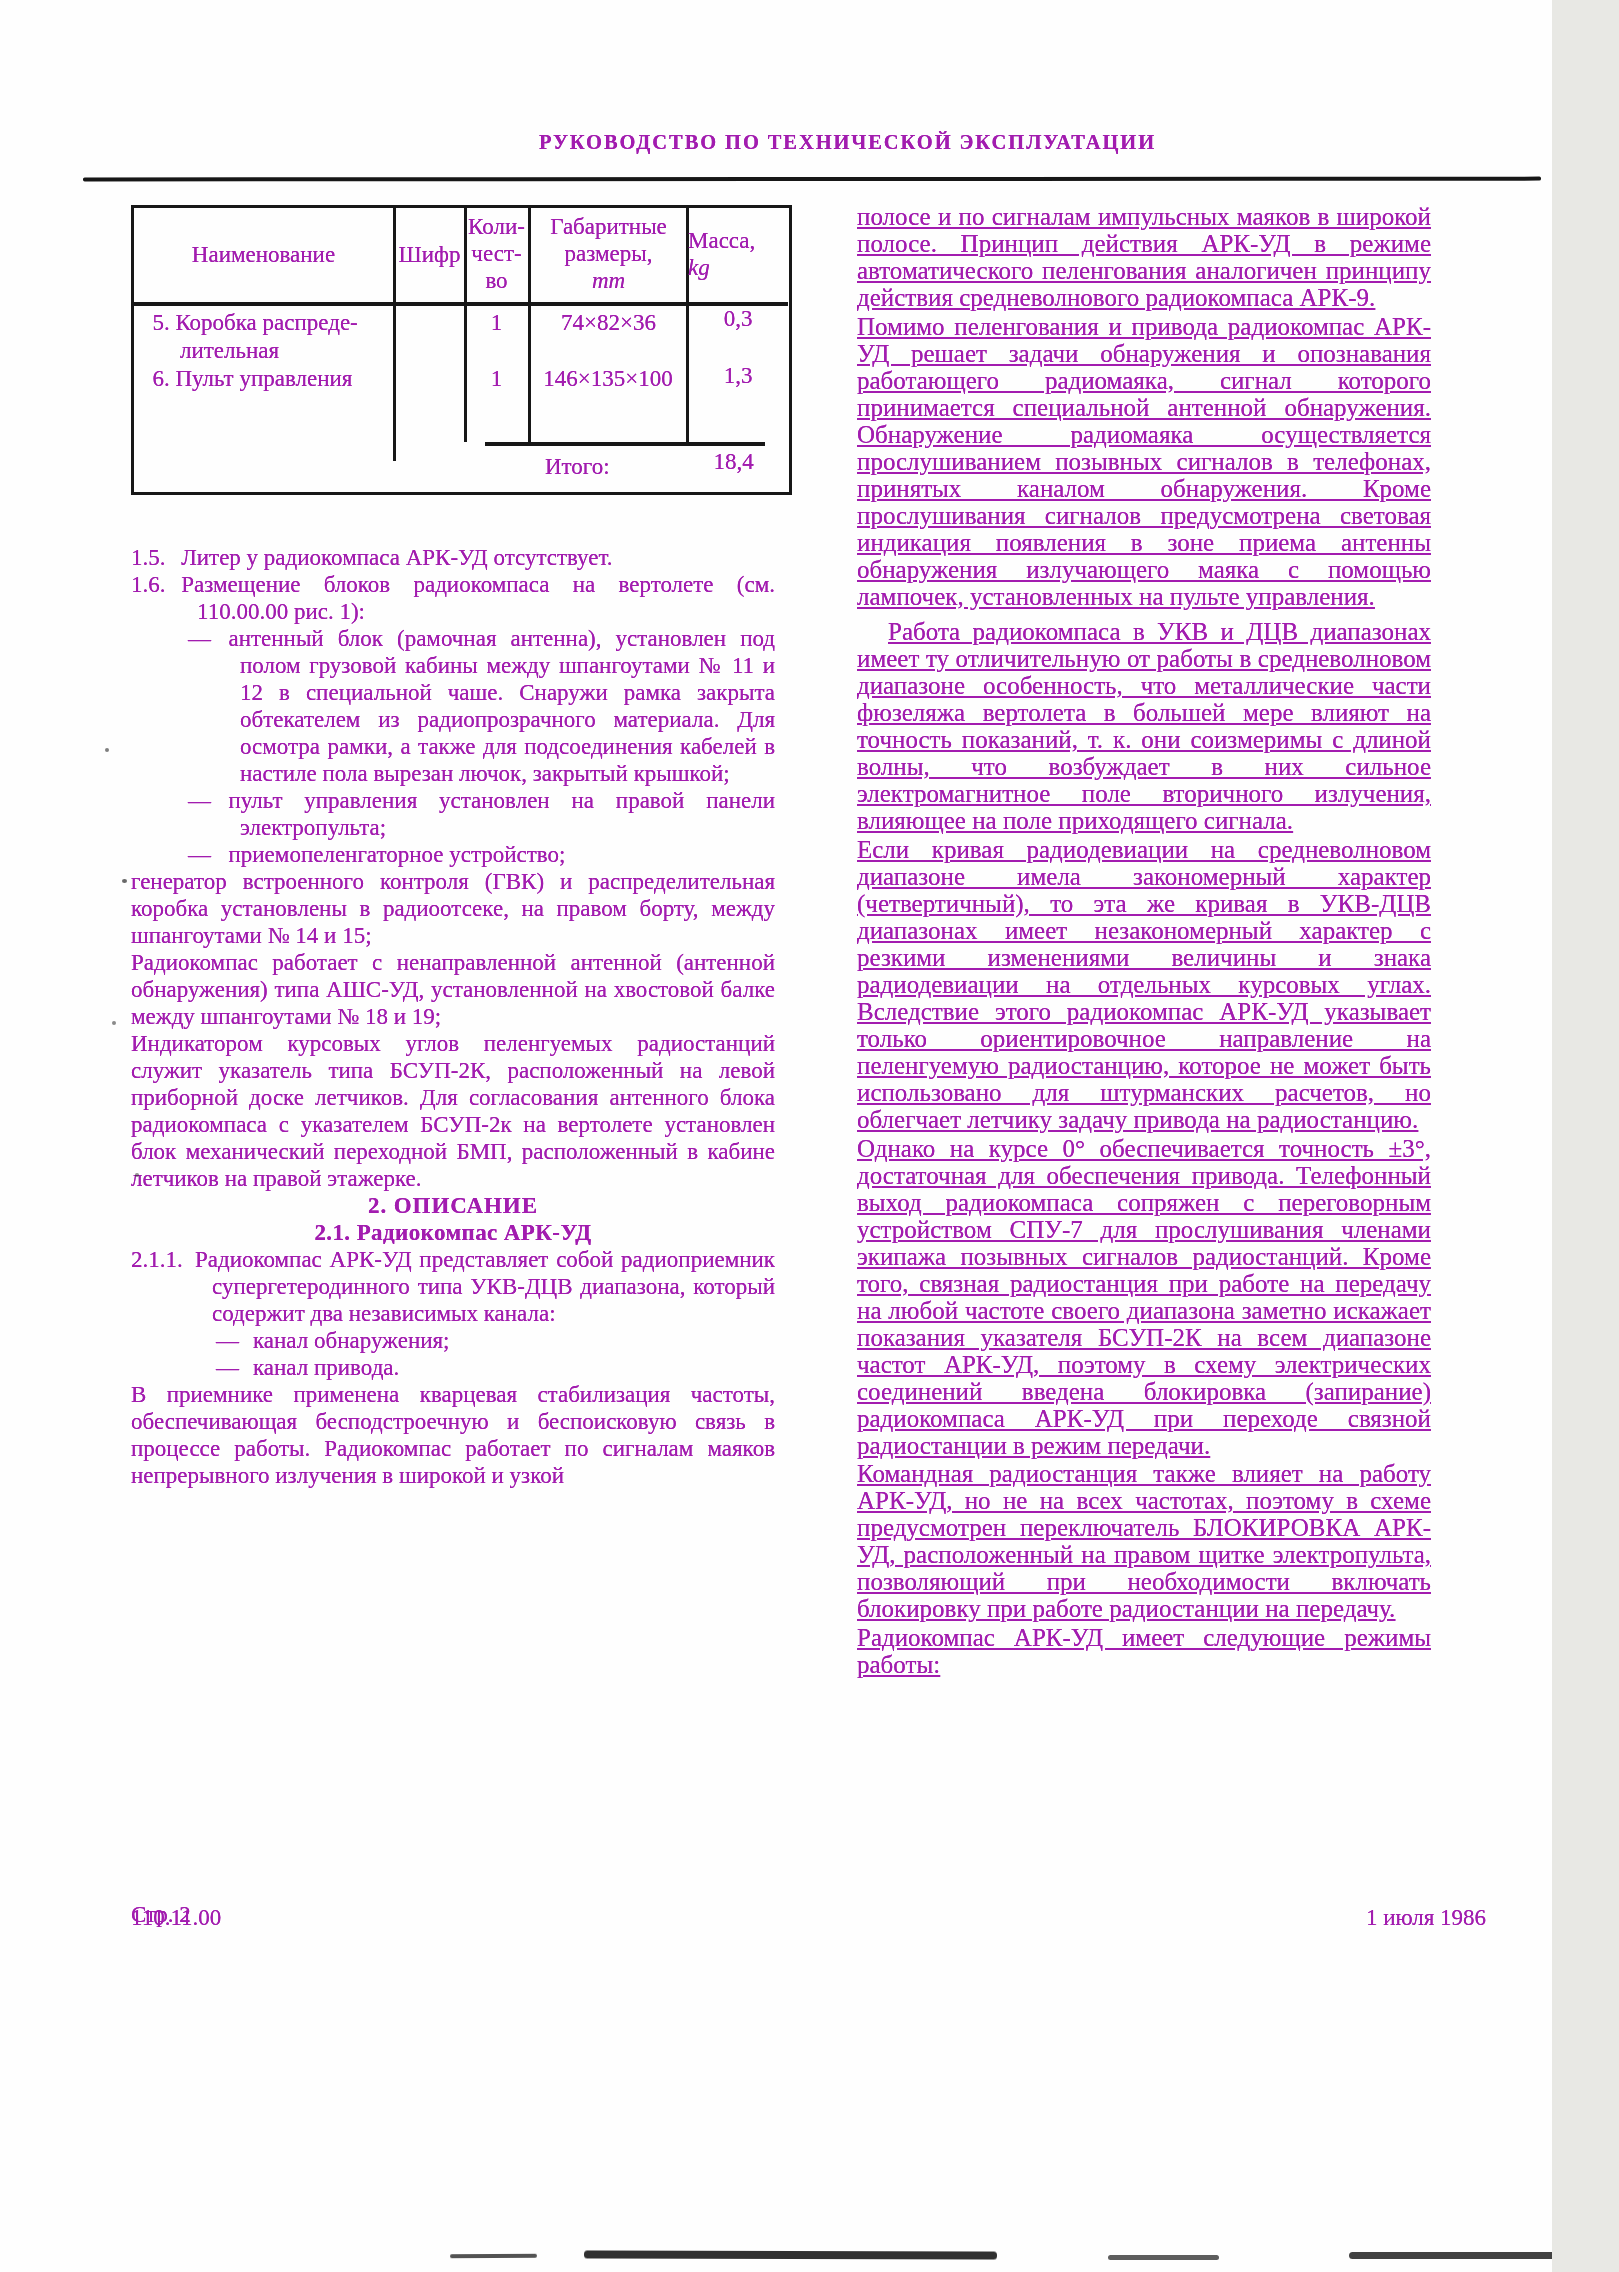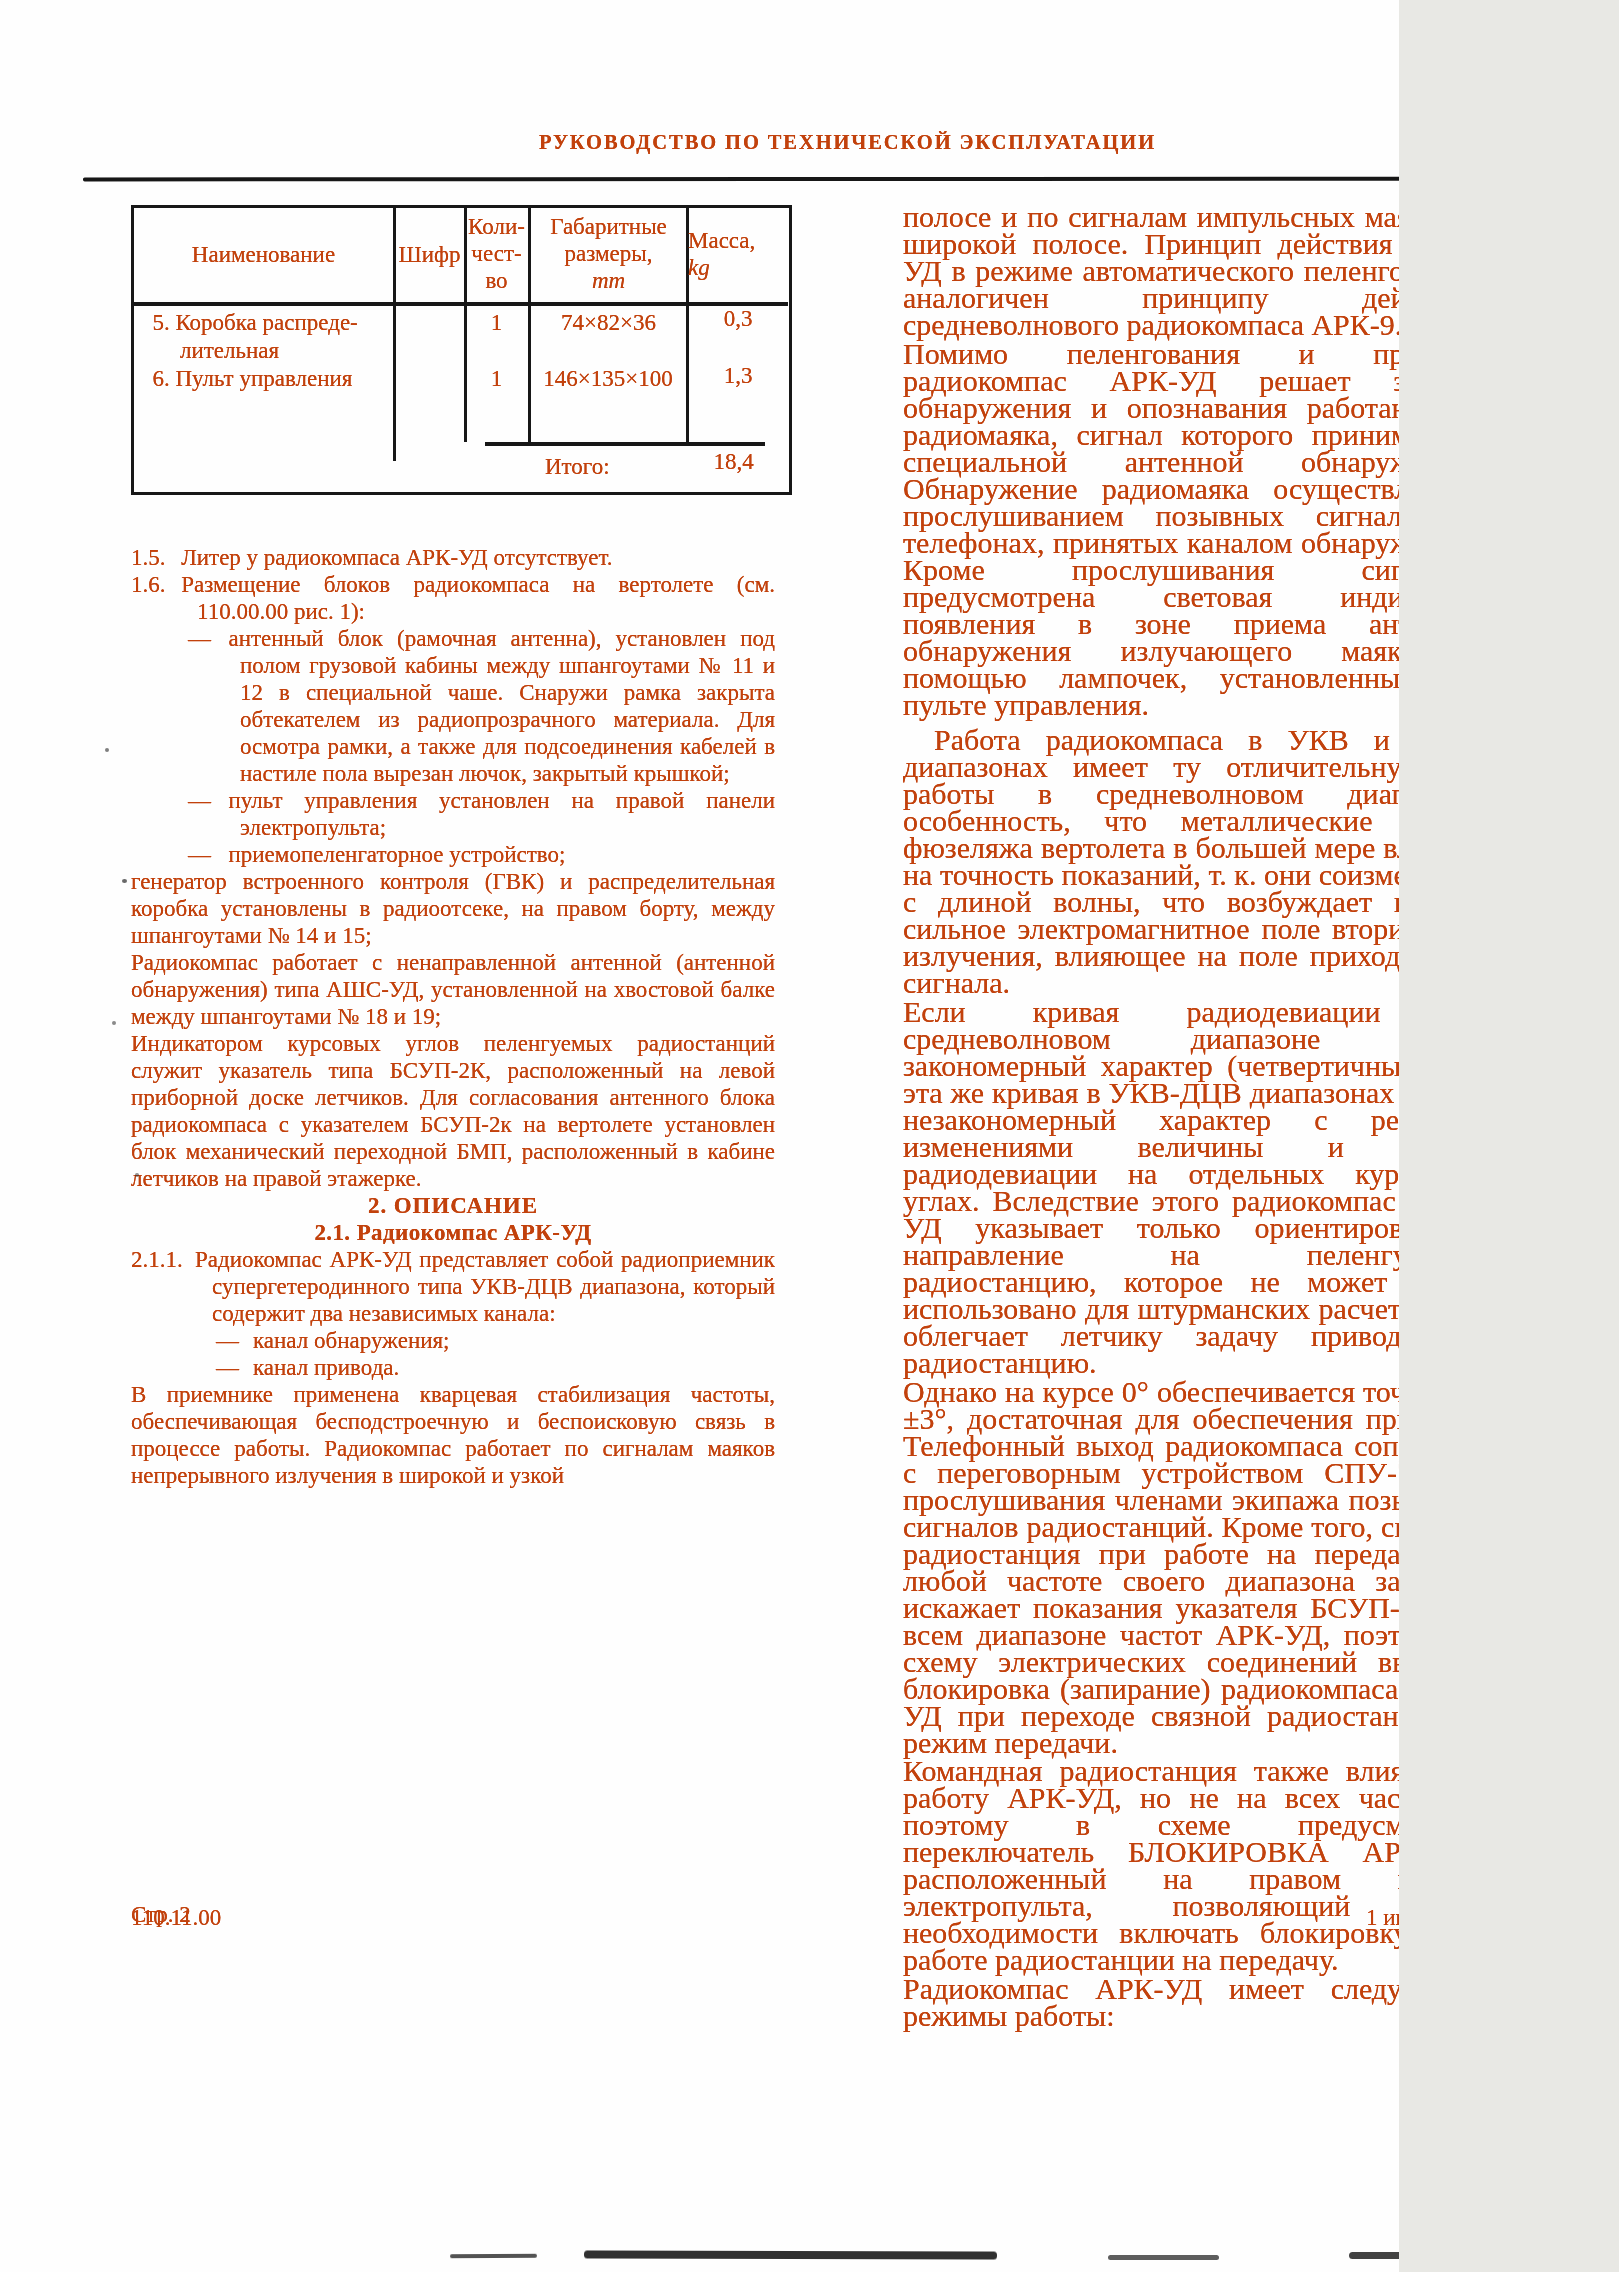--- a/index.html
+++ b/index.html
@@ -1,18 +1,18 @@
 <!DOCTYPE html>
 <html style="font-size:14px"><head>
 <meta charset="utf-8">
 <style>
   html,body{margin:0;padding:0;background:#e8e8e4;}
   .page{
-    position:relative;width:1399px;height:2273px;background:#fefefe;
-    font-family:"Liberation Serif","DejaVu Serif",serif;color:#c2410c;
+    position:relative;width:1552px;height:2273px;background:#fefefe;
+    font-family:"Liberation Serif","DejaVu Serif",serif;color:#a21caf;
     overflow:hidden;text-shadow:0 0 0.4px currentColor;
   }
   
   .header-title{
     position:absolute;left:539px;top:131px;font-size:20.5px;font-weight:bold;
     letter-spacing:1.9px;white-space:nowrap;
   }
   .header-rule{
     position:absolute;left:83px;top:177px;width:1458px;height:3.5px;
     background:#171717;border-radius:1.7px;transform:rotate(-.03deg);
@@ -46,22 +46,22 @@
   .mass1{left:554px;top:98px;width:100px;text-align:center;}
   .mass2{left:554px;top:155px;width:100px;text-align:center;}
   .total-label{left:411px;top:246px;width:140px;}
   .total-value{left:554px;top:241px;width:91px;text-align:center;}
   
   .col-left{
     position:absolute;left:131px;top:544px;width:644px;
     font-size:23px;line-height:27px;text-align:justify;
   }
   .col-right{
-    position:absolute;left:903px;top:203px;width:574px;
-    font-size:30px;line-height:27px;text-align:justify;
+    position:absolute;left:857px;top:203px;width:574px;
+    font-size:25px;line-height:27px;text-align:justify;text-decoration:underline;
   }
   .col-left p,.col-right p{margin:0;}
   .col-right p + p{margin-top:1.7px;}
   .col-right p.indent-first{text-indent:31px;margin-top:8.7px;}
   .hang15,.hang16{padding-left:66px;text-indent:-66px;}
   .num{padding-right:15.7px;}
   .bullets{margin-left:57px;}
   .bullet{padding-left:52px;text-indent:-52px;}
   .dash{padding-right:17.5px;}
   .para-gvk{margin-left:103px;}

